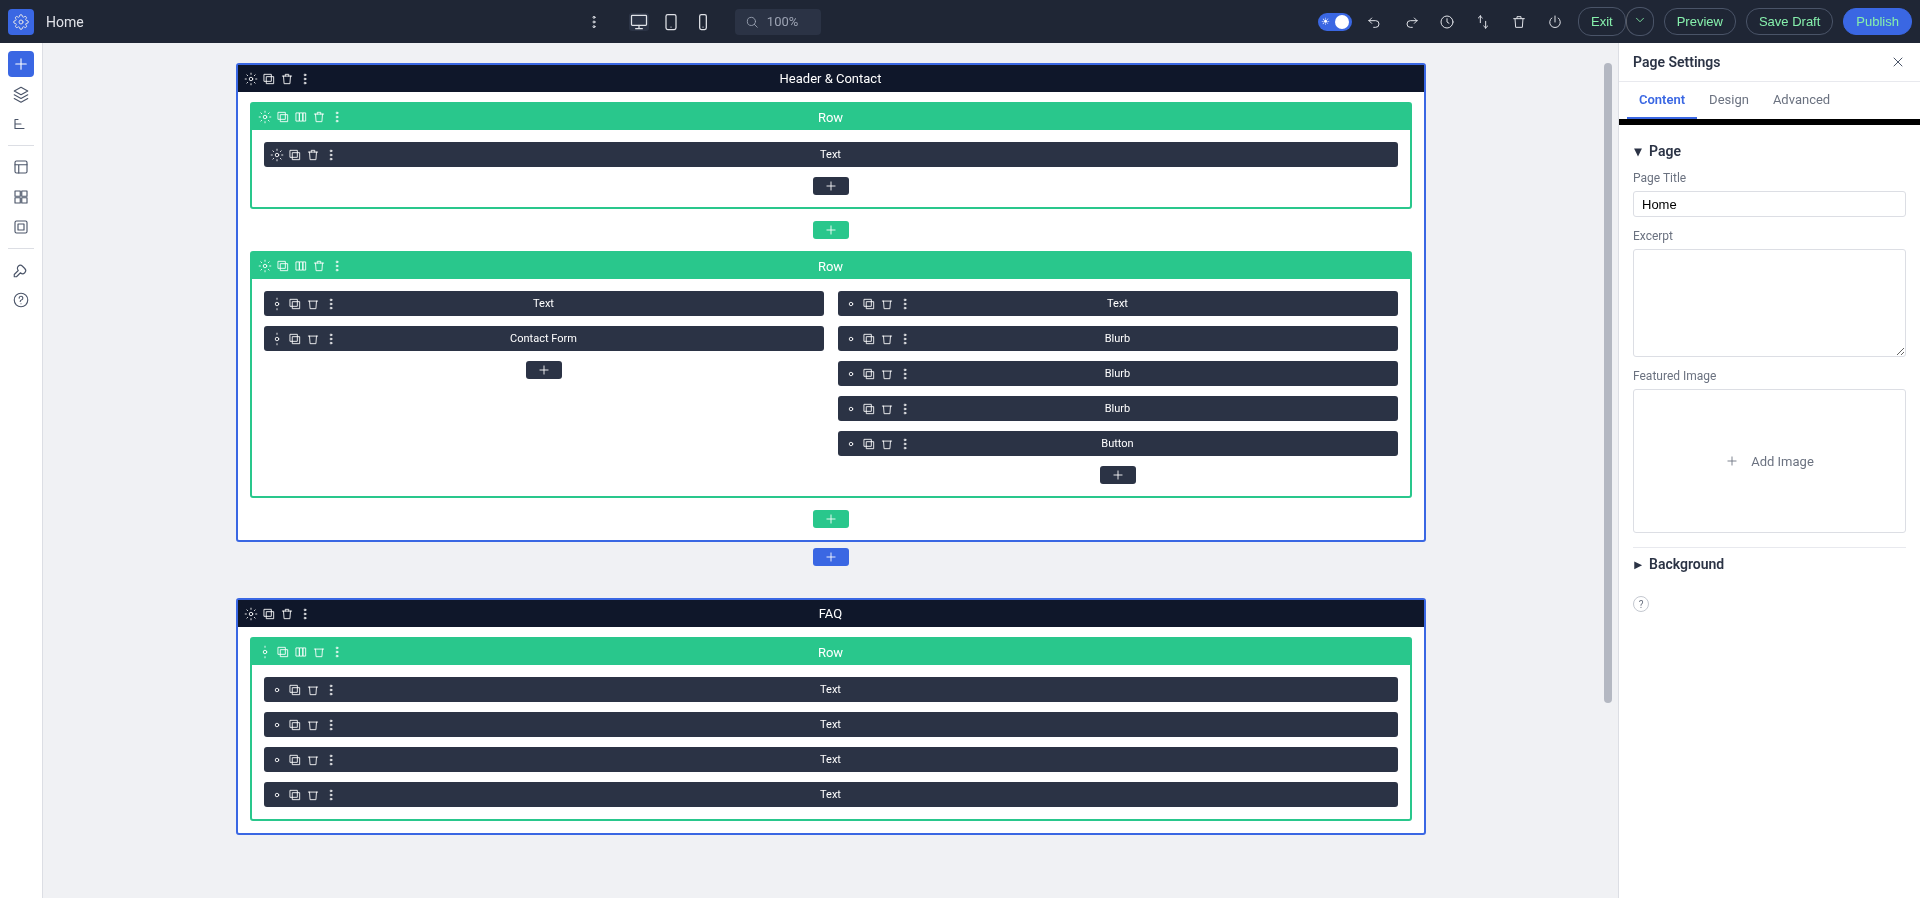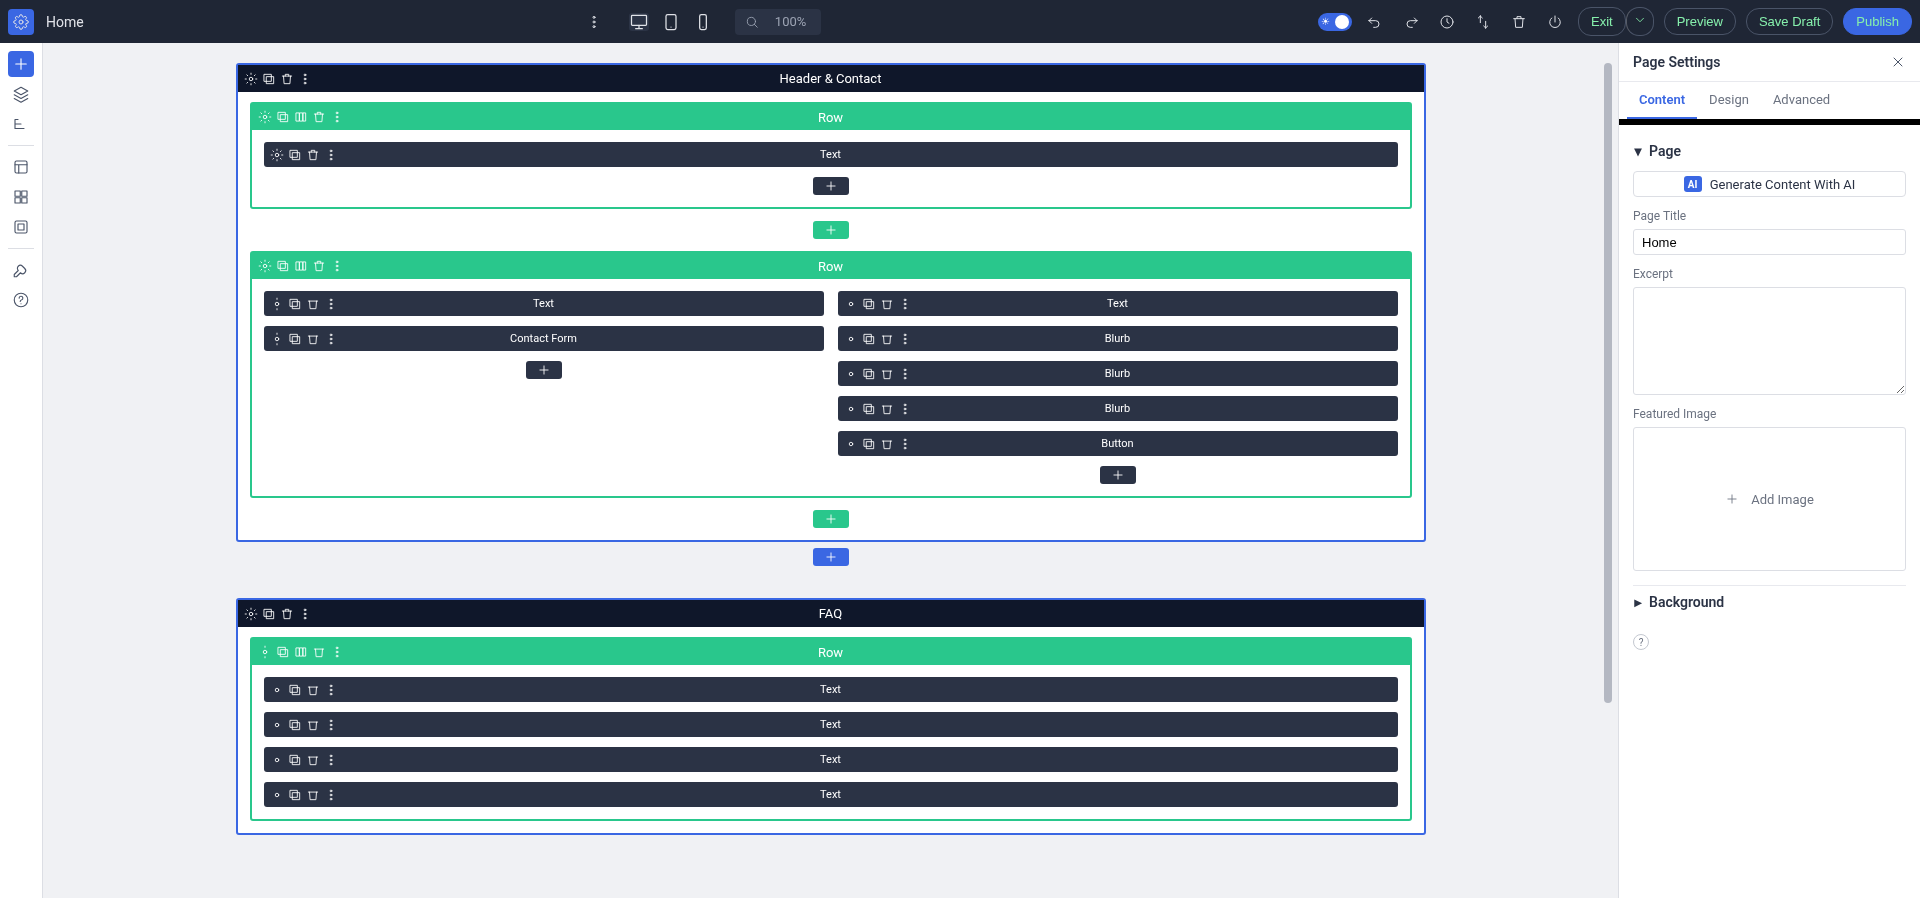--- a/index.html
+++ b/index.html
@@ -9,21 +9,21 @@
 
 .topbar { height: 43px; background: #1f2635; display: flex; align-items: center; padding: 0 8px; gap: 8px; color: #e0e2e8; font-size: 14px; }
 .topbar .icon-btn { width: 26px; height: 26px; display: flex; align-items: center; justify-content: center; border-radius: 4px; cursor: pointer; }
 .topbar .icon-btn.active { background: #3a67e3; }
 .topbar .icon-btn svg { width: 16px; height: 16px; }
 .topbar .home-label { margin-left: 4px; color: #e0e2e8; }
 .topbar .center { margin-left: auto; display: flex; align-items: center; gap: 14px; }
 .topbar .device-group { display: flex; align-items: center; gap: 12px; padding: 0 8px; border-radius: 4px; }
 .topbar .device-group .dev-icon { width: 20px; height: 18px; display: flex; align-items: center; justify-content: center; cursor: pointer; border-radius: 3px; }
 .topbar .device-group .dev-icon.active { background: #2b3345; }
-.topbar .zoom-box { display: flex; align-items: center; background: #2b3345; border-radius: 4px; height: 26px; padding: 0 10px; gap: 16px; color: #9ca3b3; font-size: 13px; min-width: 86px; }
+.topbar .zoom-box { display: flex; align-items: center; background: #2b3345; border-radius: 4px; height: 26px; padding: 0 10px; gap: 8px; color: #9ca3b3; font-size: 13px; min-width: 86px; }
 .topbar .right { margin-left: auto; display: flex; align-items: center; gap: 10px; }
 .topbar .dark-toggle { width: 34px; height: 18px; background: #3a67e3; border-radius: 10px; position: relative; cursor: pointer; display: flex; align-items: center; padding: 0 3px; }
 .topbar .dark-toggle .knob { width: 14px; height: 14px; background: #fff; border-radius: 50%; margin-left: auto; }
 .topbar .dark-toggle .sun { position: absolute; left: 3px; color: #fff; font-size: 10px; }
 .topbar button.text-btn { background: transparent; border: 1px solid #4a5468; border-radius: 13px; color: #86efac; font-size: 13px; padding: 5px 12px; cursor: pointer; }
 .topbar button.primary { background: #3a67e3; border-color: #3a67e3; }
 .topbar .split { display: flex; }
 .topbar .split .drop { border-left: 1px solid rgba(255,255,255,.25); padding: 5px 6px; }
 
 
@@ -817,26 +817,20 @@
         <div class="rp-tab">Design</div>
         <div class="rp-tab">Advanced</div>
       </div>
       <div class="rp-body">
         <div class="rp-section">
           <div class="sec-head">
             <span class="arrow">▾</span>
             <span>Page</span>
           </div>
           <div class="rp-field">
-            <div class="ai-btn">
-              <div class="ai-badge">AI</div>
-              <span>Generate Content With AI</span>
-            </div>
-          </div>
-          <div class="rp-field">
             <label>Page Title</label>
             <input class="rp-input" value="Home" style="">
           </div>
           <div class="rp-field">
             <label>Excerpt</label>
             <textarea class="rp-textarea" style=""></textarea>
           </div>
           <div class="rp-field">
             <label>Featured Image</label>
             <div class="rp-imgbox">

